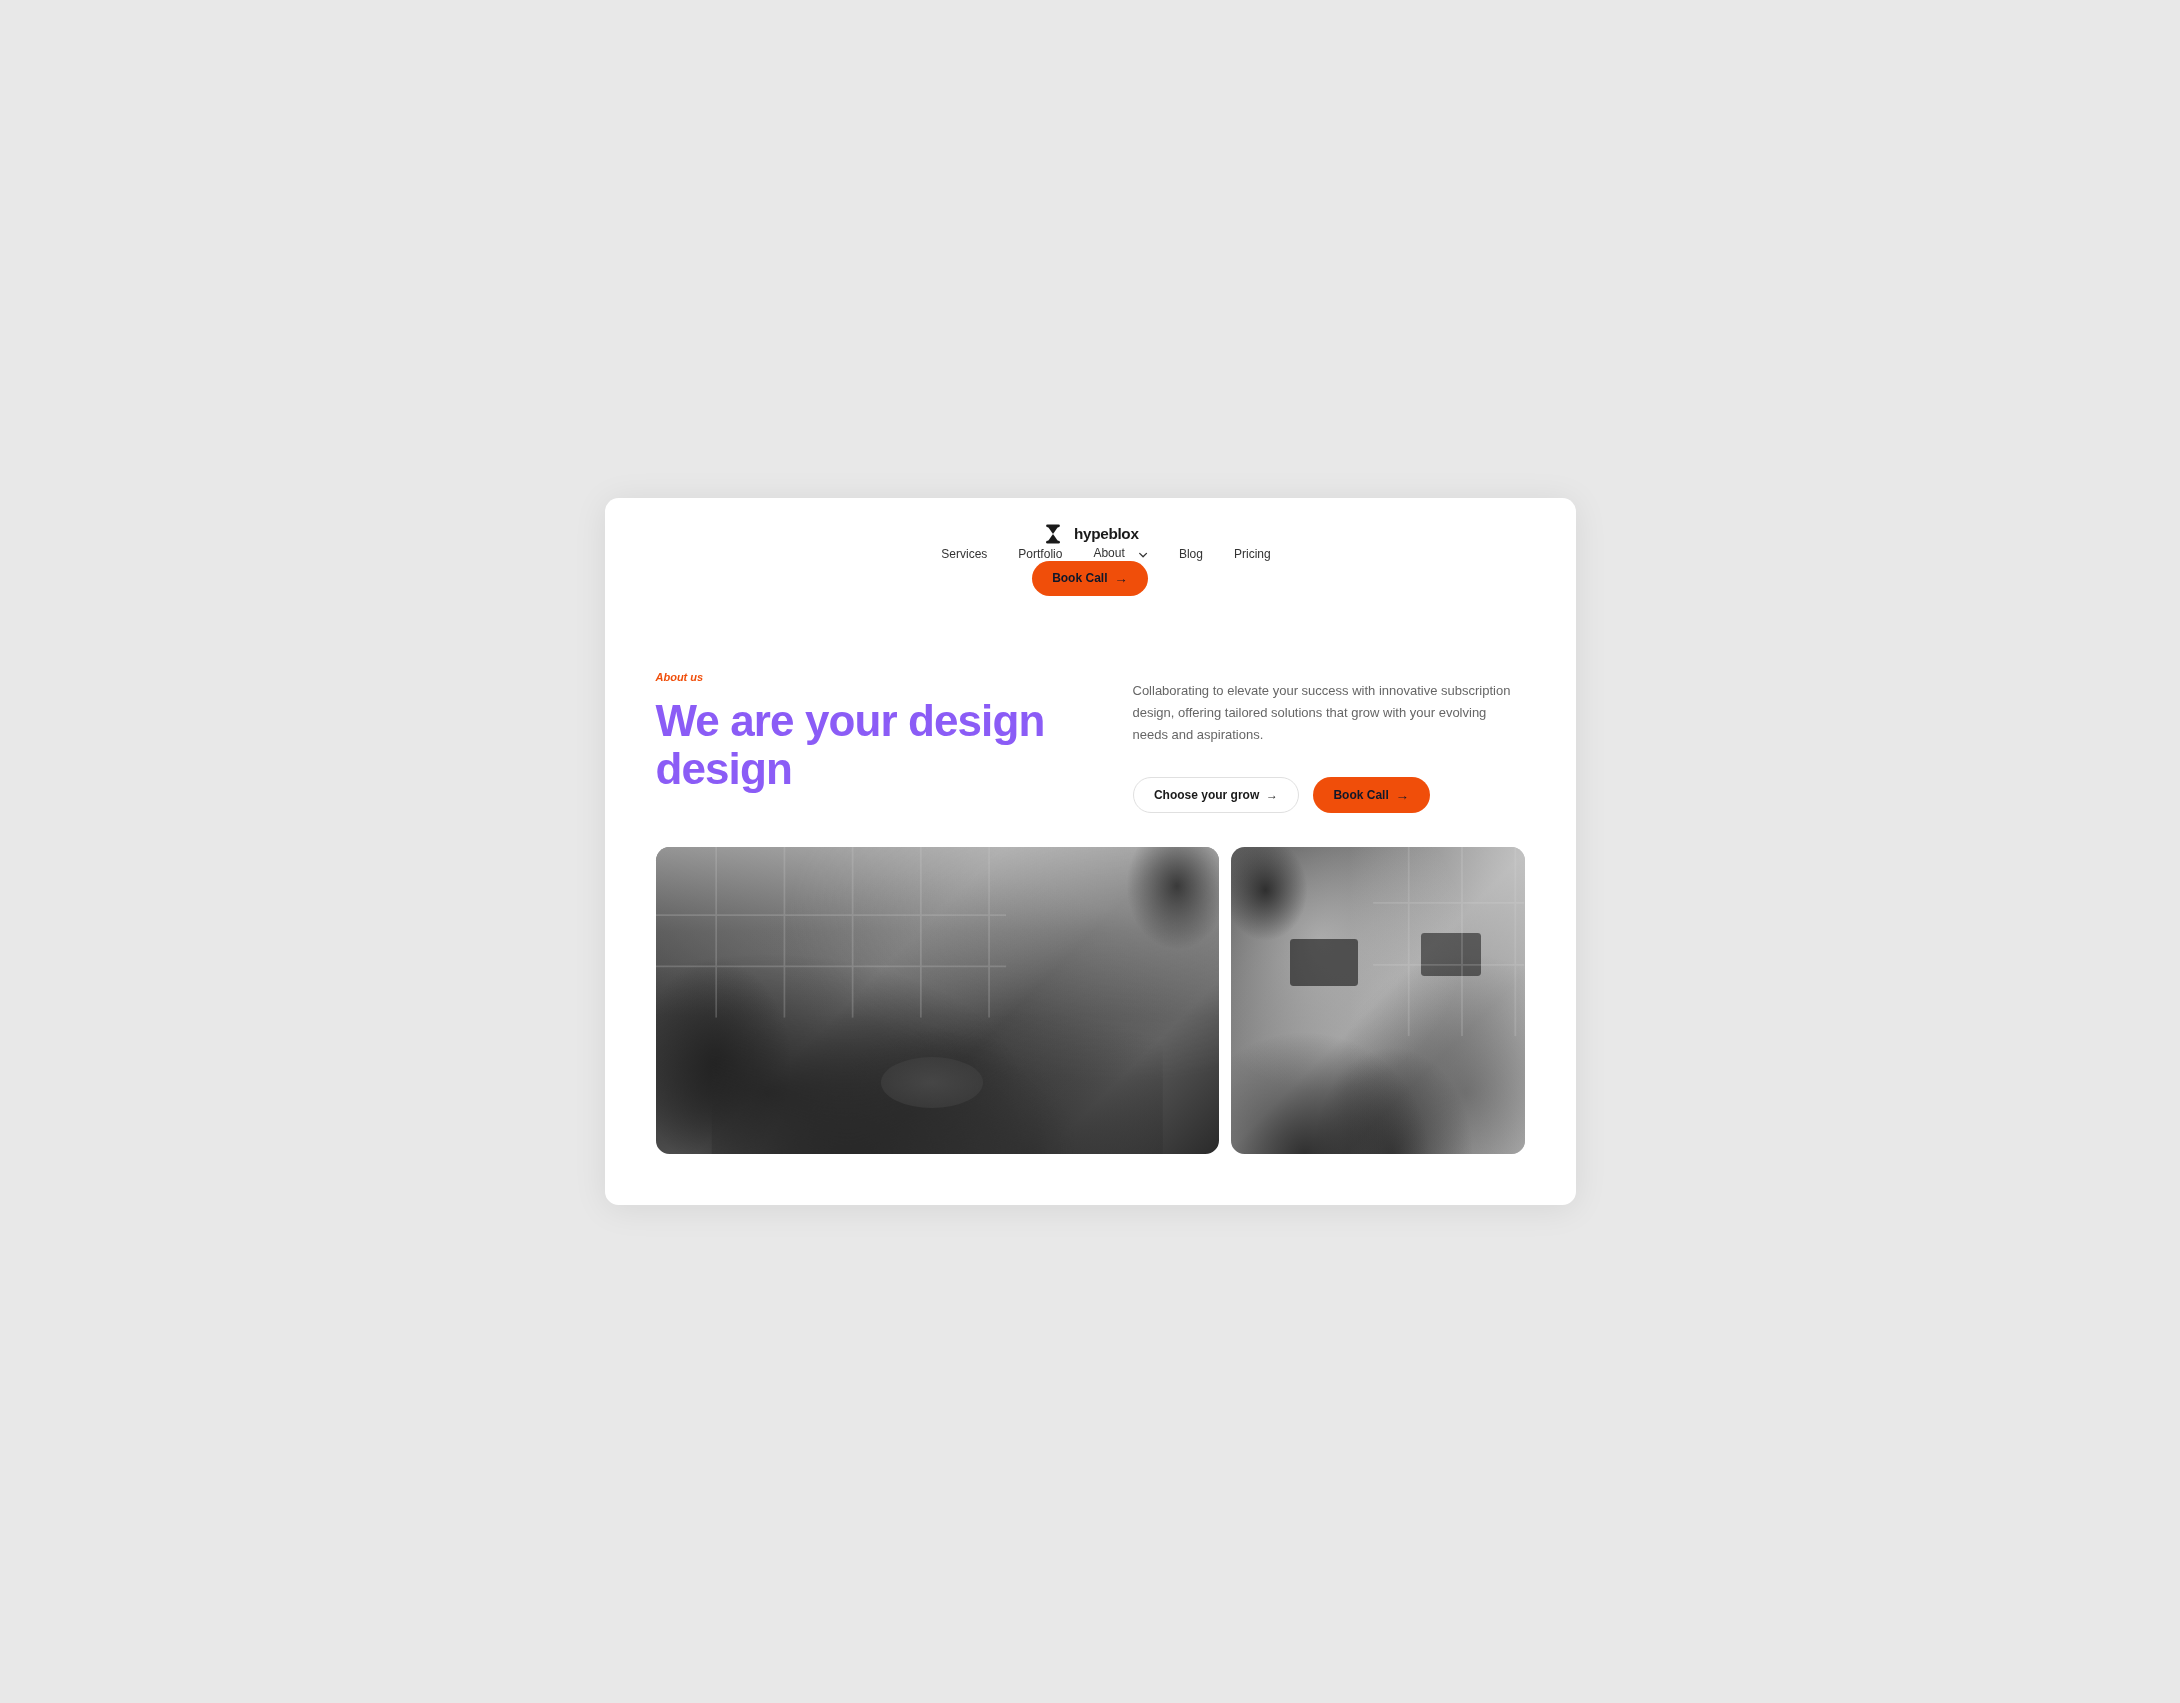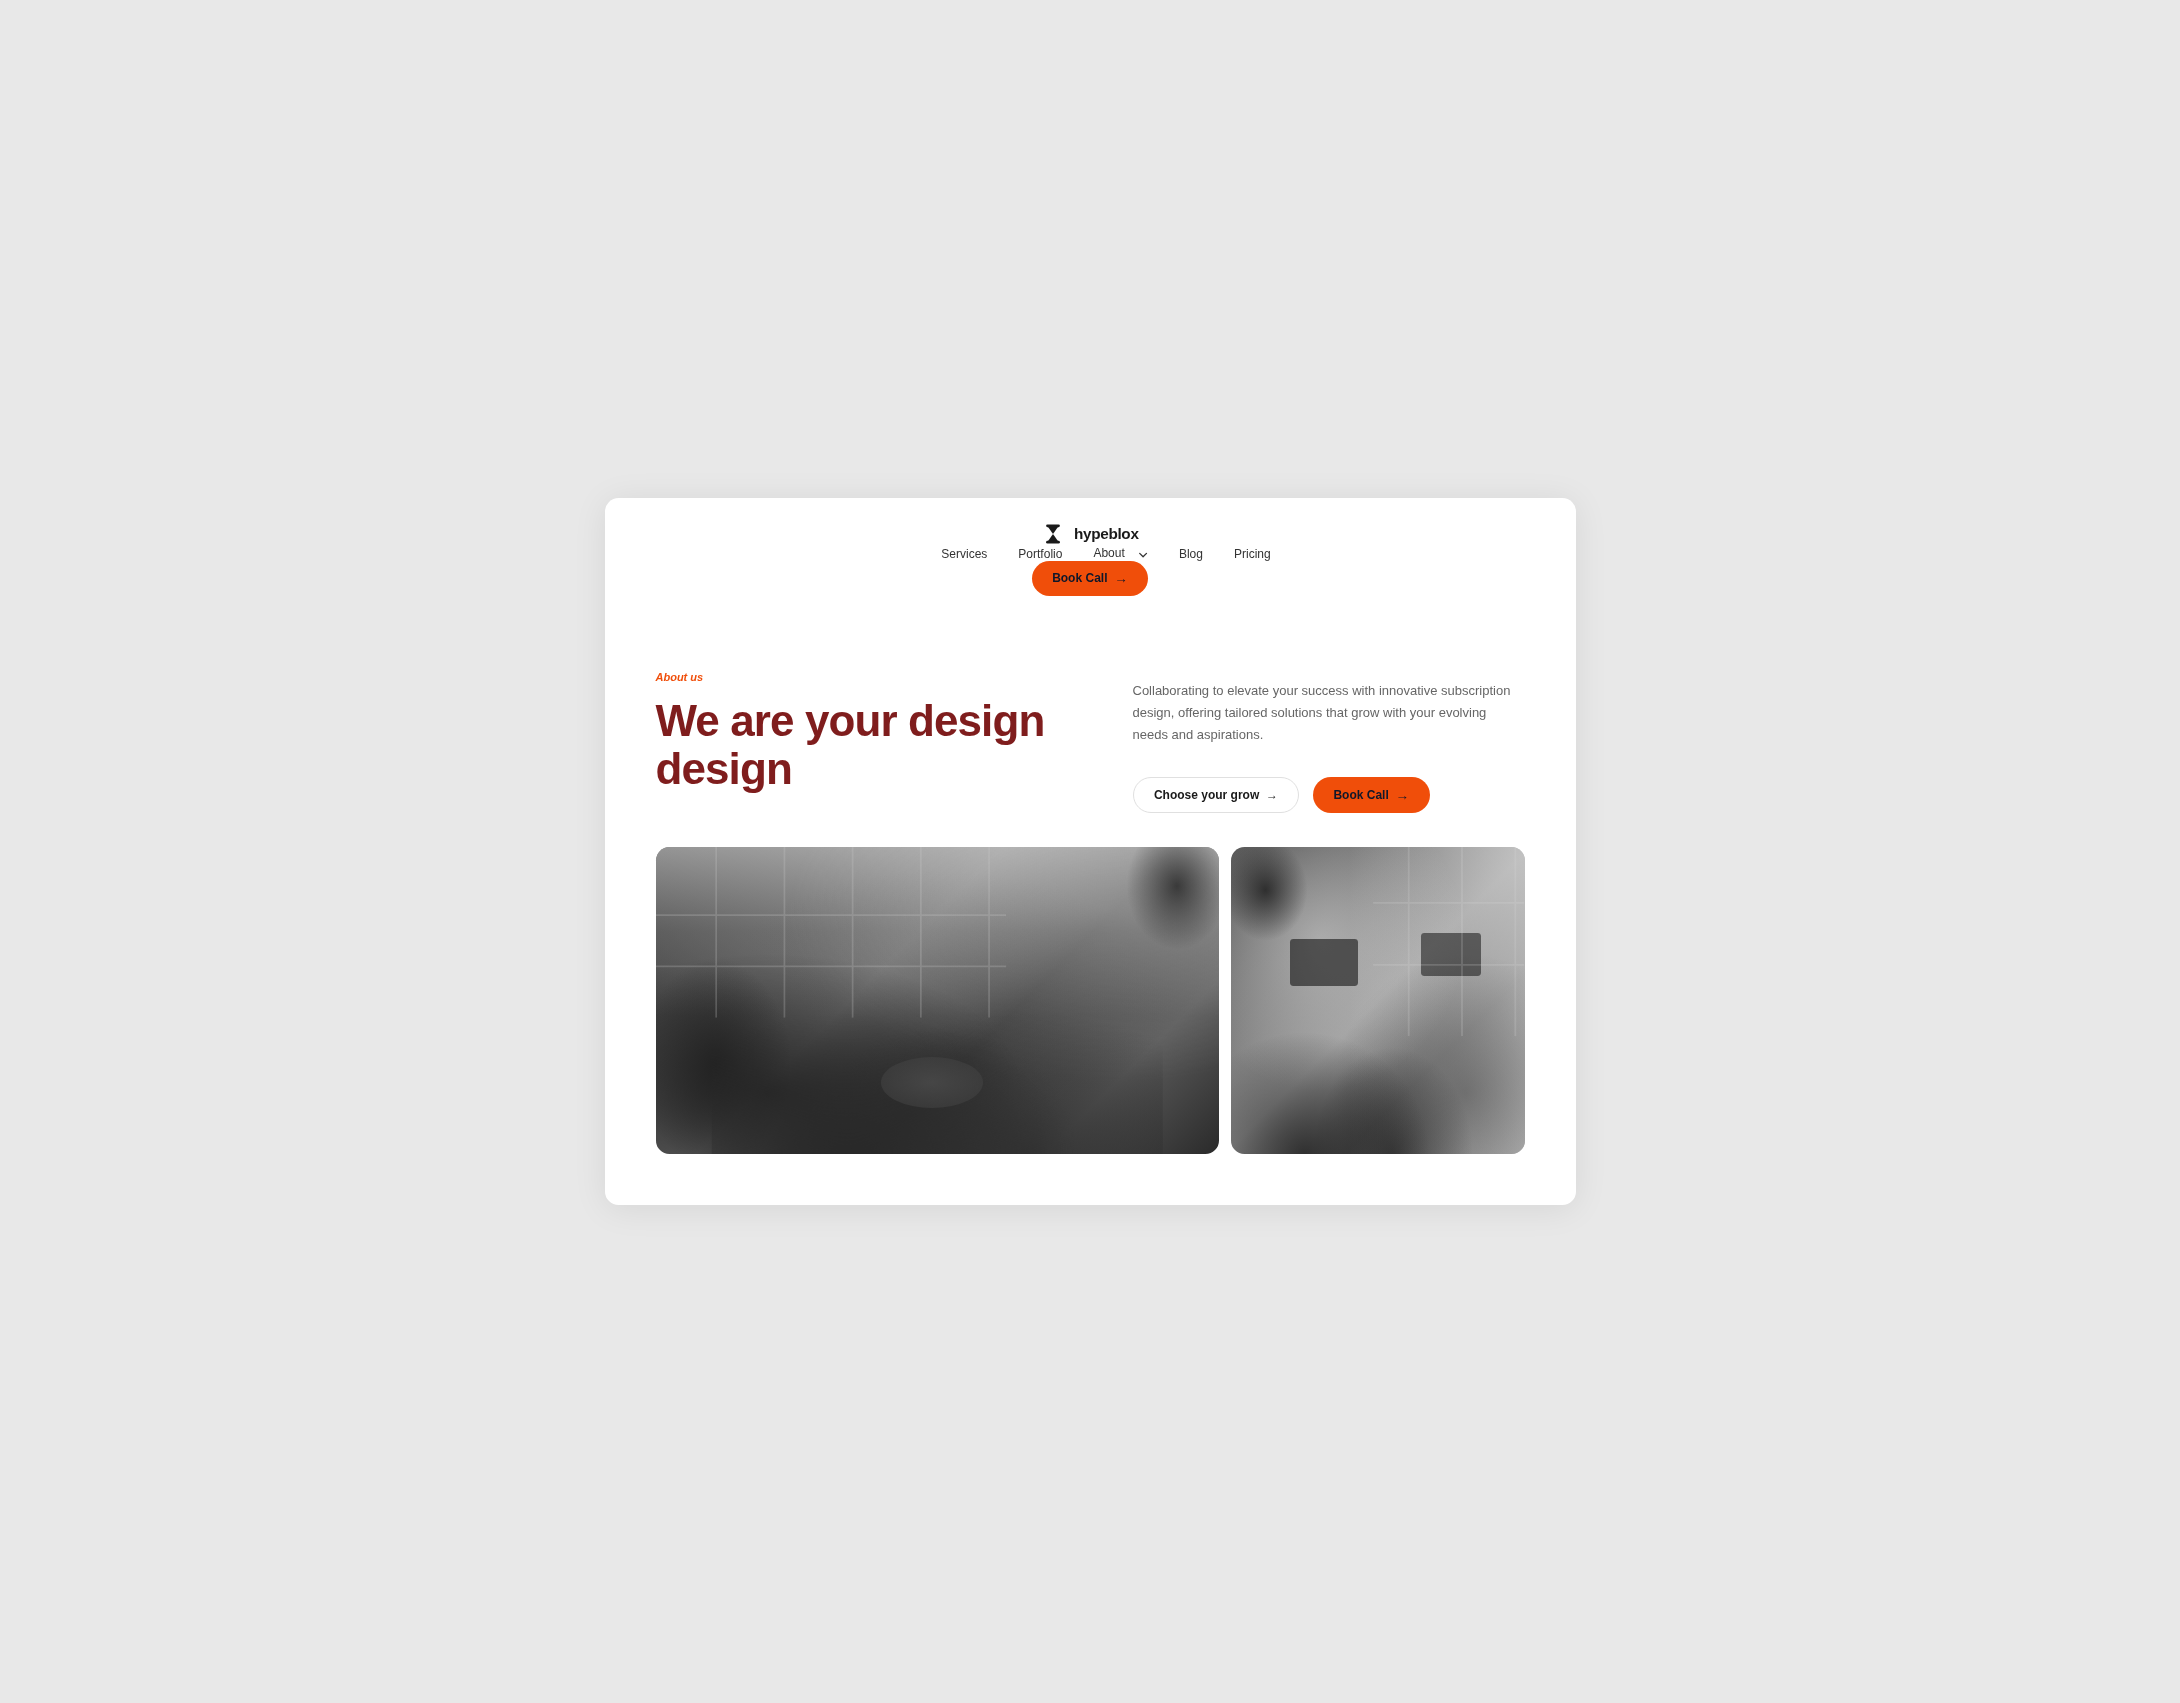--- a/index.html
+++ b/index.html
@@ -117,21 +117,21 @@
       font-size: 11px;
       font-weight: 600;
       color: #f04e0a;
       margin-bottom: 13.6px;
       font-style: italic;
     }
 
     .hero-title {
       font-size: 44px;
       font-weight: 800;
-      color: #7f1d1d;
+      color: #8b5cf6;
       line-height: 1.1;
       letter-spacing: -0.9px;
     }
 
     .hero-right {
       max-width: 392px;
       padding-top: 8.5px;
     }
 
     .hero-description {

